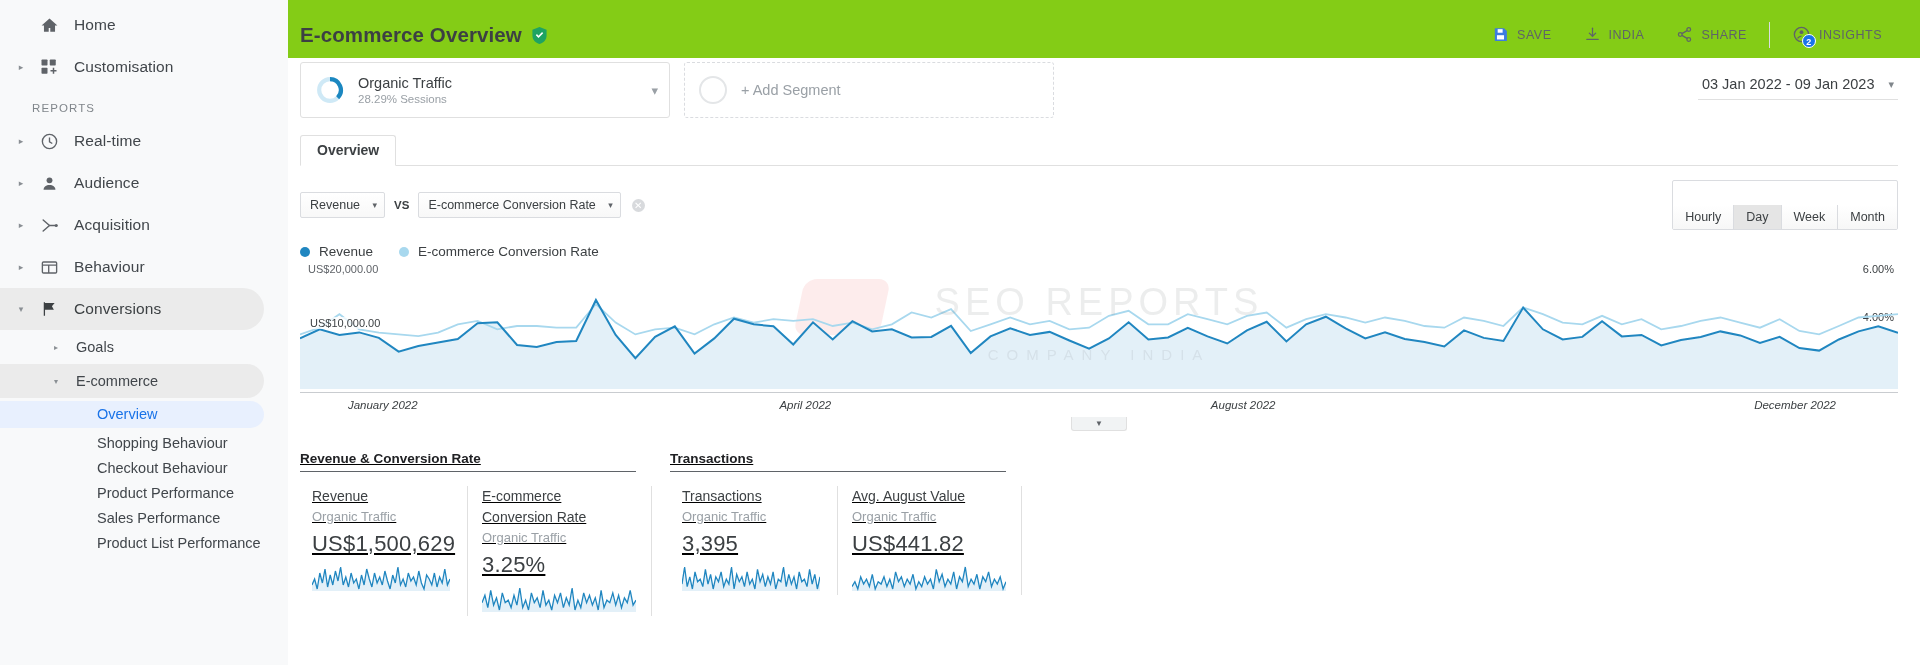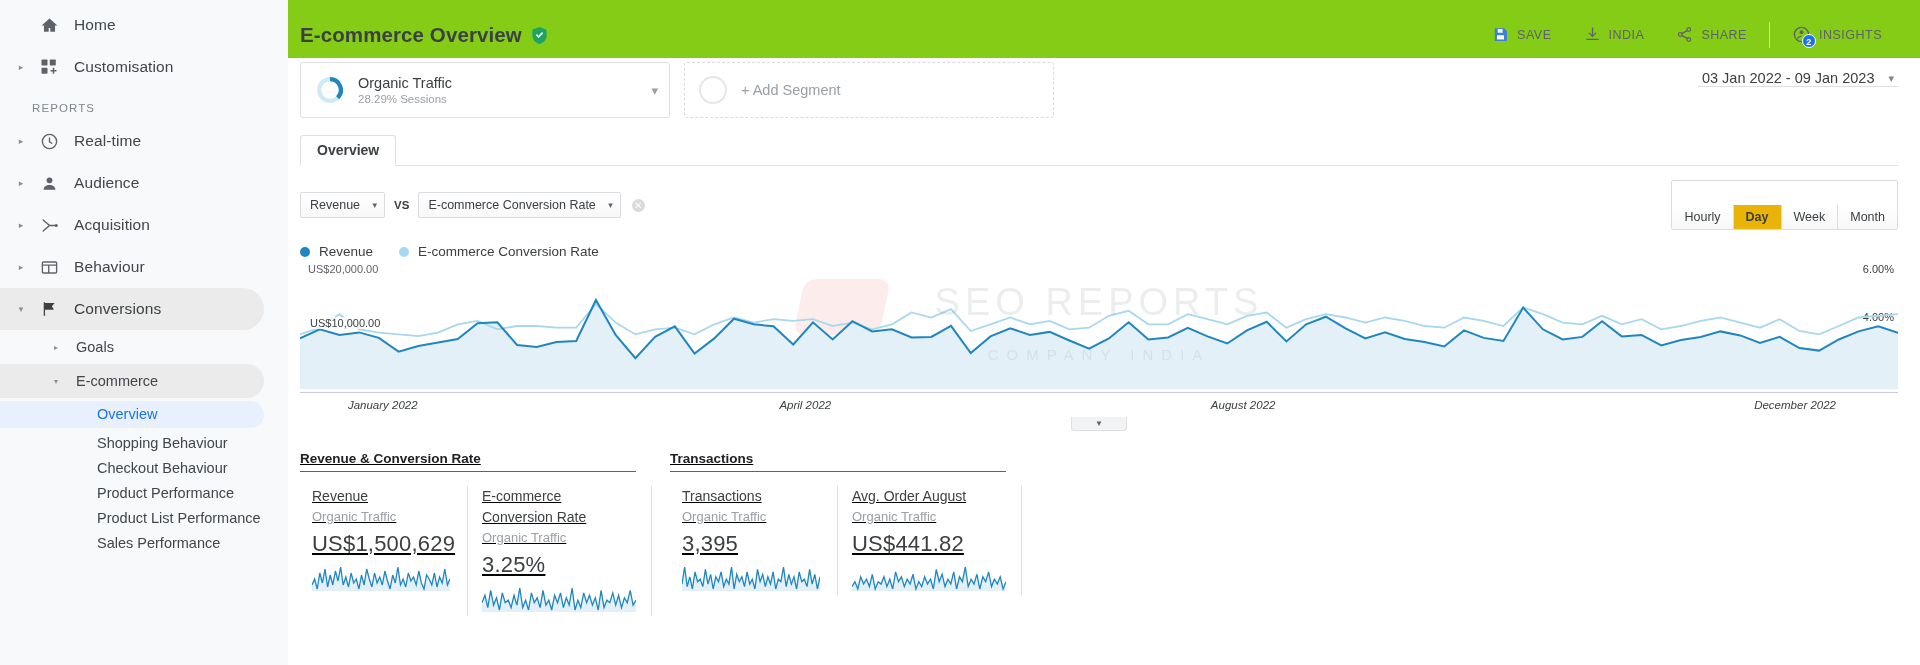--- a/index.html
+++ b/index.html
@@ -154,22 +154,22 @@
   .ring-empty {
     width:28px; height:28px; border-radius:50%;
     border: 2px solid #e4e6e8; margin-right: 14px;
   }
   .addseg-lbl { font-size: 14.5px; color: #9aa0a6; }
   .daterange {
     margin-left:auto;
     display:flex; align-items:center; gap: 14px;
     font-size: 14.5px; color:#3c4043;
     border-bottom: 1px solid #e0e0e0;
-    padding: 6px 4px 0 4px;
-    margin-top: 2px;
+    padding: 6px 4px 7px 4px;
+    margin-top: 8px;
     cursor:pointer;
   }
   .daterange .caret { color:#80868b; font-size:11px; }
 
   
   .tabrow {
     margin: 18px 22px 0 12px;
     border-bottom: 1px solid #e0e0e0;
     height: 30px; display:flex; align-items:flex-end;
   }
@@ -204,21 +204,21 @@
     background:#d8dadd; color:#fff; font-size:10px; line-height:13px;
     text-align:center; margin-left:11px; cursor:pointer;
   }
   .granularity { margin-left:auto; display:flex; border:1px solid #dadce0; border-radius:2px; overflow:hidden; }
   .gran {
     font-size:12.5px; color:#3c4043;
     padding: 5px 12px; background: linear-gradient(#fff,#f7f7f7);
     border-right:1px solid #dadce0; cursor:pointer;margin-top:24px;
   }
   .gran:last-child { border-right:none; }
-  .gran.on { background:#eab308; font-weight:700; }
+  .gran.on { background:#e5e5e5; font-weight:400; }
 
   
   .legend { display:flex; align-items:center; gap: 26px; padding: 14px 0 0 12px; }
   .lg { display:flex; align-items:center; gap:9px; font-size: 13.5px; color:#3c4043; }
   .dot { width:10px; height:10px; border-radius:50%; }
 
   
   .chartwrap { position:relative; margin: 6px 22px 0 12px; height: 152px; }
   .ytop { position:absolute; left:8px; top:-2px; font-size:11px; color:#5f6368; }
   .rtop { position:absolute; right:4px; top:-2px; font-size:11px; color:#3c4043; }
@@ -372,22 +372,22 @@
     <div class="sub-row sel-grey">
       <span class="arrow">▾</span>
       <span style="padding-left:6px">E-commerce</span>
     </div>
 
     <div class="leaf-group">
       <div class="leaf-row current">Overview</div>
       <div class="leaf-row" style="margin-top:6px">Shopping Behaviour</div>
       <div class="leaf-row" style="margin-top:6px">Checkout Behaviour</div>
       <div class="leaf-row" style="margin-top:6px">Product Performance</div>
+      <div class="leaf-row" style="margin-top:6px">Sales Performance</div>
       <div class="leaf-row" style="margin-top:6px">Product List Performance</div>
-      <div class="leaf-row" style="margin-top:6px">Sales Performance</div>
     </div>
   </nav>
 
   <section class="main">
 
     <div class="topbar">
       <div class="page-title">
         <span>E-commerce Overview</span>
         <span class="shield">
           <svg width="17" height="19" viewBox="0 0 24 26">
@@ -568,21 +568,21 @@
           <div class="card" style="border-left:none;padding-left:12px;width:168px">
             <div class="cname">Transactions</div>
             <div class="cseg">Organic Traffic</div>
             <div class="cval">3,395</div>
             <div class="spark"><svg width="138" height="26">
                   <path d="M0.0 19.1 L2.6 2.0 L5.2 21.6 L7.8 11.8 L10.4 24.0 L13.0 6.9 L15.6 16.7 L18.2 14.2 L20.8 21.6 L23.4 4.4 L26.0 19.1 L28.6 9.3 L31.2 24.0 L33.8 11.8 L36.5 16.7 L39.1 6.9 L41.7 21.6 L44.3 14.2 L46.9 19.1 L49.5 2.0 L52.1 24.0 L54.7 9.3 L57.3 16.7 L59.9 11.8 L62.5 21.6 L65.1 6.9 L67.7 19.1 L70.3 14.2 L72.9 24.0 L75.5 4.4 L78.1 16.7 L80.7 9.3 L83.3 21.6 L85.9 11.8 L88.5 19.1 L91.1 6.9 L93.7 24.0 L96.3 14.2 L98.9 16.7 L101.5 2.0 L104.2 21.6 L106.8 9.3 L109.4 19.1 L112.0 11.8 L114.6 24.0 L117.2 6.9 L119.8 16.7 L122.4 14.2 L125.0 21.6 L127.6 4.4 L130.2 19.1 L132.8 9.3 L135.4 24.0 L138.0 11.8 L 138 26 L 0 26 Z" fill="#e3f0f8"></path>
                   <path d="M0.0 19.1 L2.6 2.0 L5.2 21.6 L7.8 11.8 L10.4 24.0 L13.0 6.9 L15.6 16.7 L18.2 14.2 L20.8 21.6 L23.4 4.4 L26.0 19.1 L28.6 9.3 L31.2 24.0 L33.8 11.8 L36.5 16.7 L39.1 6.9 L41.7 21.6 L44.3 14.2 L46.9 19.1 L49.5 2.0 L52.1 24.0 L54.7 9.3 L57.3 16.7 L59.9 11.8 L62.5 21.6 L65.1 6.9 L67.7 19.1 L70.3 14.2 L72.9 24.0 L75.5 4.4 L78.1 16.7 L80.7 9.3 L83.3 21.6 L85.9 11.8 L88.5 19.1 L91.1 6.9 L93.7 24.0 L96.3 14.2 L98.9 16.7 L101.5 2.0 L104.2 21.6 L106.8 9.3 L109.4 19.1 L112.0 11.8 L114.6 24.0 L117.2 6.9 L119.8 16.7 L122.4 14.2 L125.0 21.6 L127.6 4.4 L130.2 19.1 L132.8 9.3 L135.4 24.0 L138.0 11.8" fill="none" stroke="#2086c0" stroke-width="1.3"></path>
                 </svg></div>
           </div>
           <div class="card" style="width:184px">
-            <div class="cname">Avg. Order August</div>
+            <div class="cname">Avg. August Value</div>
             <div class="cseg">Organic Traffic</div>
             <div class="cval">US$441.82</div>
             <div class="spark"><svg width="154" height="26">
                   <path d="M0.0 21.6 L2.9 16.7 L5.8 24.0 L8.7 11.8 L11.6 19.1 L14.5 14.2 L17.4 21.6 L20.3 9.3 L23.2 24.0 L26.2 16.7 L29.1 19.1 L32.0 11.8 L34.9 21.6 L37.8 14.2 L40.7 24.0 L43.6 6.9 L46.5 16.7 L49.4 11.8 L52.3 21.6 L55.2 14.2 L58.1 19.1 L61.0 9.3 L63.9 24.0 L66.8 16.7 L69.7 21.6 L72.6 11.8 L75.5 19.1 L78.5 14.2 L81.4 24.0 L84.3 4.4 L87.2 16.7 L90.1 9.3 L93.0 21.6 L95.9 14.2 L98.8 19.1 L101.7 6.9 L104.6 24.0 L107.5 11.8 L110.4 16.7 L113.3 2.0 L116.2 21.6 L119.1 14.2 L122.0 19.1 L124.9 9.3 L127.8 24.0 L130.8 11.8 L133.7 16.7 L136.6 6.9 L139.5 21.6 L142.4 14.2 L145.3 19.1 L148.2 11.8 L151.1 24.0 L154.0 16.7 L 154 26 L 0 26 Z" fill="#e3f0f8"></path>
                   <path d="M0.0 21.6 L2.9 16.7 L5.8 24.0 L8.7 11.8 L11.6 19.1 L14.5 14.2 L17.4 21.6 L20.3 9.3 L23.2 24.0 L26.2 16.7 L29.1 19.1 L32.0 11.8 L34.9 21.6 L37.8 14.2 L40.7 24.0 L43.6 6.9 L46.5 16.7 L49.4 11.8 L52.3 21.6 L55.2 14.2 L58.1 19.1 L61.0 9.3 L63.9 24.0 L66.8 16.7 L69.7 21.6 L72.6 11.8 L75.5 19.1 L78.5 14.2 L81.4 24.0 L84.3 4.4 L87.2 16.7 L90.1 9.3 L93.0 21.6 L95.9 14.2 L98.8 19.1 L101.7 6.9 L104.6 24.0 L107.5 11.8 L110.4 16.7 L113.3 2.0 L116.2 21.6 L119.1 14.2 L122.0 19.1 L124.9 9.3 L127.8 24.0 L130.8 11.8 L133.7 16.7 L136.6 6.9 L139.5 21.6 L142.4 14.2 L145.3 19.1 L148.2 11.8 L151.1 24.0 L154.0 16.7" fill="none" stroke="#2086c0" stroke-width="1.3"></path>
                 </svg></div>
           </div>
         </div>
       </div>
     </div>

